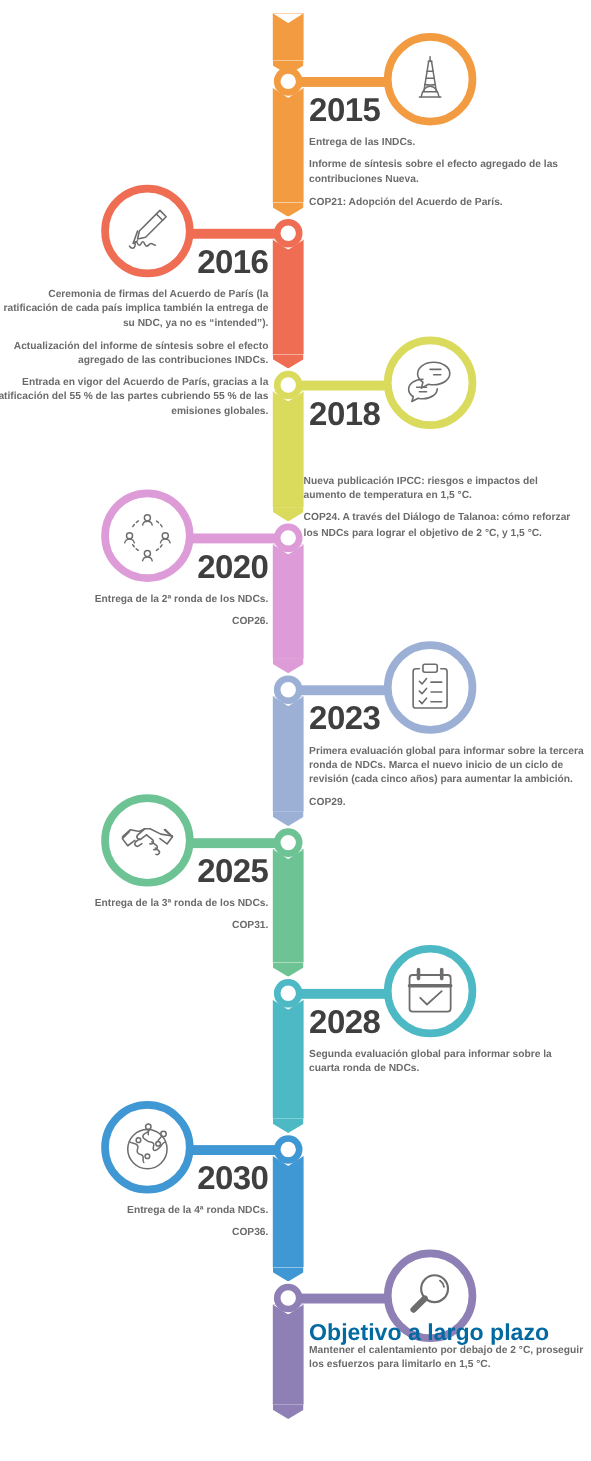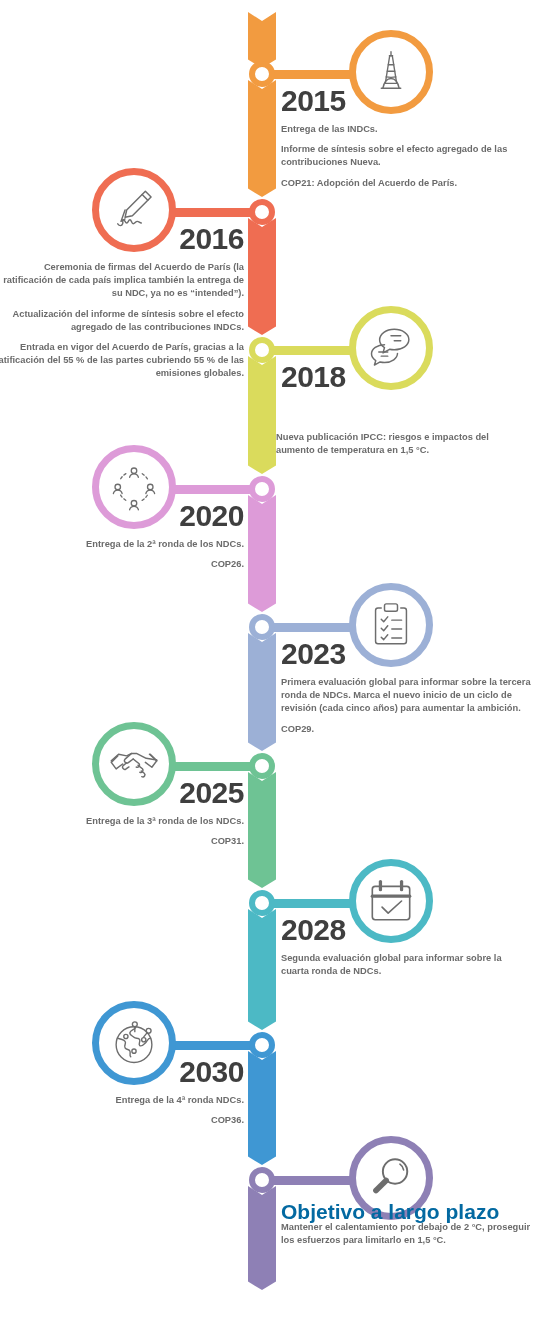--- a/index.html
+++ b/index.html
@@ -107,20 +107,21 @@
       <svg viewBox="0 0 64 64" fill="none" stroke="#6d6d6d" stroke-width="1.8" stroke-linecap="round" stroke-linejoin="round">
    <path d="M36 9c10 0 18 5.6 18 12.6S46 34.2 36 34.2c-2 0-4-.2-5.8-.6l-8 4.4 1.8-6.6c-3.8-2.4-6-5.8-6-9.4C18 14.6 26 9 36 9z"></path>
    <path d="M32 17h12M36 23h8"></path>
    <path d="M24 28c-9 0-16 5-16 11.2 0 3.2 1.9 6.2 5.2 8.4L11.6 53l7-3.8c1.6.4 3.4.6 5.4.6 9 0 16-5 16-11.2"></path>
    <path d="M17 37h11M20 42h8"></path>
       </svg>
     </div>
     <div class="year" style="left: 281px; top: 362px;">2018</div>
     <div class="copy left" style="left: 276px; width: 250px; top: 399px; margin-top: 32px;">
       <p>Nueva publicación IPCC: riesgos e impactos del aumento de temperatura en 1,5 °C.</p>
+      <p>COP24. A través del Diálogo de Talanoa: cómo reforzar los NDCs para lograr el objetivo de 2 °C, y 1,5 °C.</p>
     </div>
     <div class="spine-seg" style="top: 495px; height: 117px;">
       <div class="spine-body" style="height: 104px; background: rgb(221, 155, 216);"></div>
       <div class="spine-tip" style="top: 104px; background: rgb(221, 155, 216); clip-path: polygon(0px 0px, 100% 0px, 100% 35%, 50% 100%, 0px 35%);"></div>
       <div class="notch"></div>
     </div>
     <div class="stem" style="left: 166px; top: 484.5px; width: 96px; background: rgb(221, 155, 216);"></div>
     <div class="node" style="left: 249px; top: 476px; border: 6px solid rgb(221, 155, 216);"></div>
     <div class="disc" style="left: 92px; top: 445px; border-color: rgb(221, 155, 216);">
       <svg viewBox="0 0 64 64" fill="none" stroke="#6d6d6d" stroke-width="1.6" stroke-linecap="round" stroke-linejoin="round">

